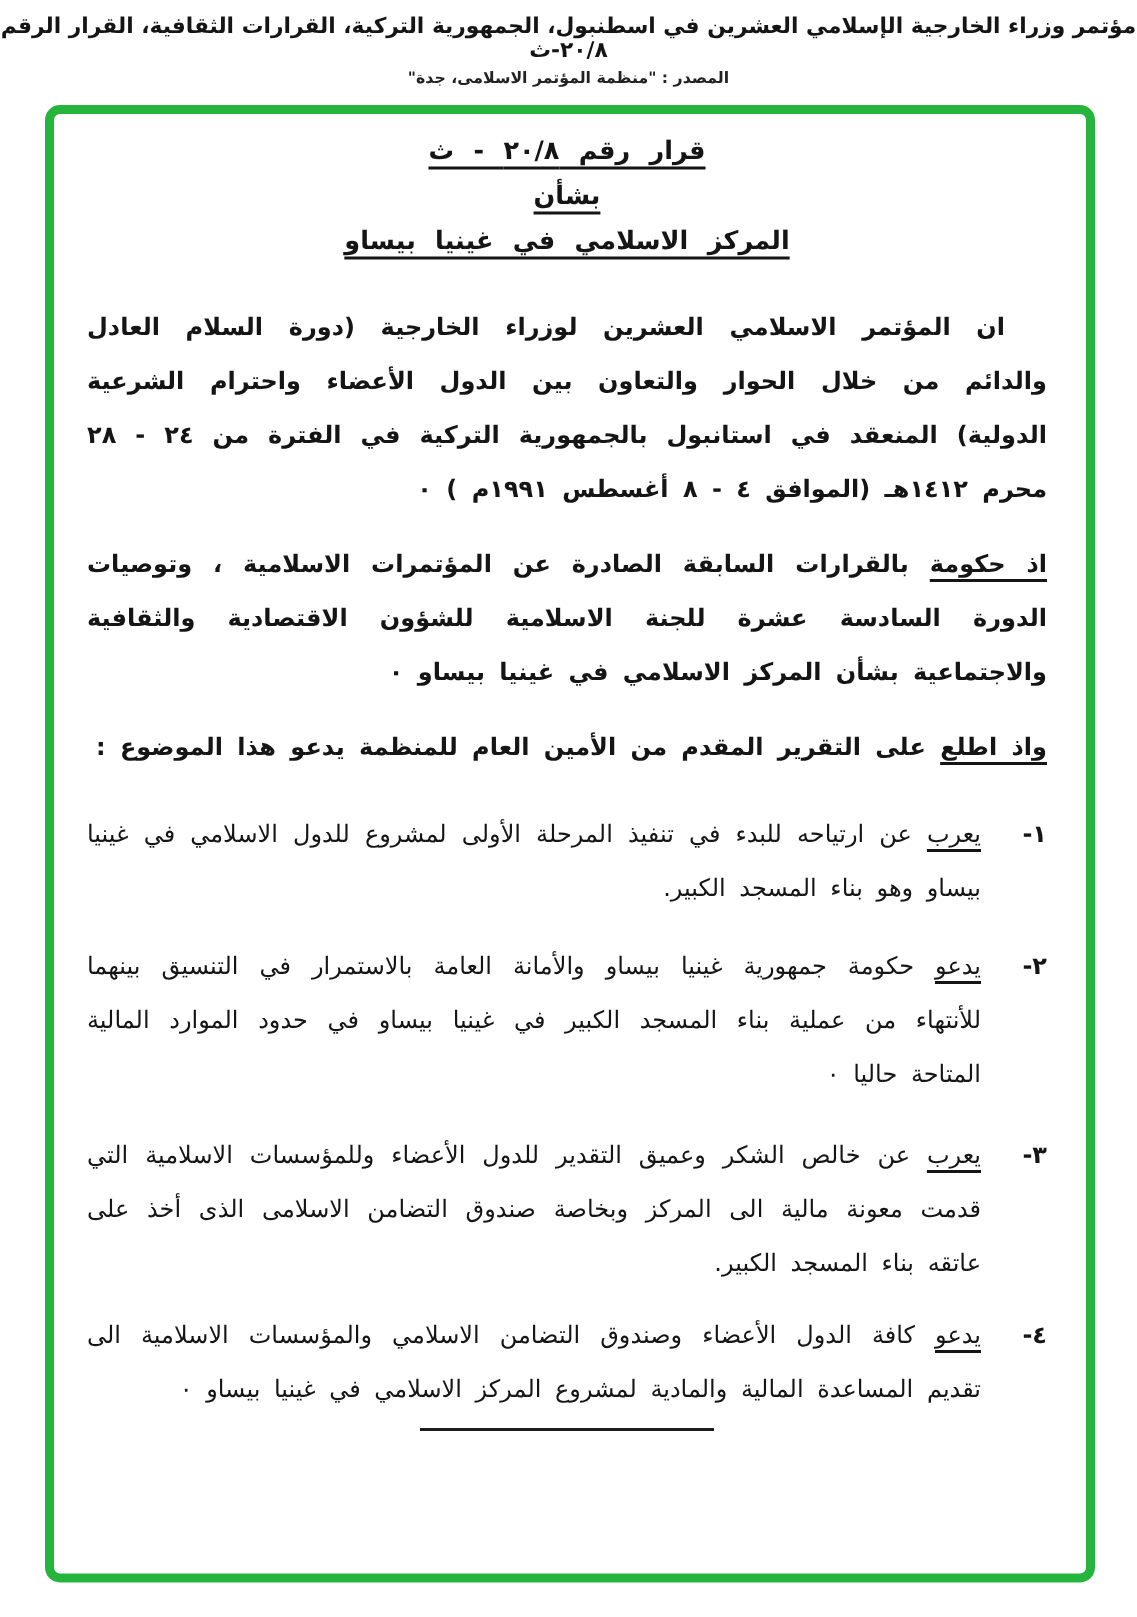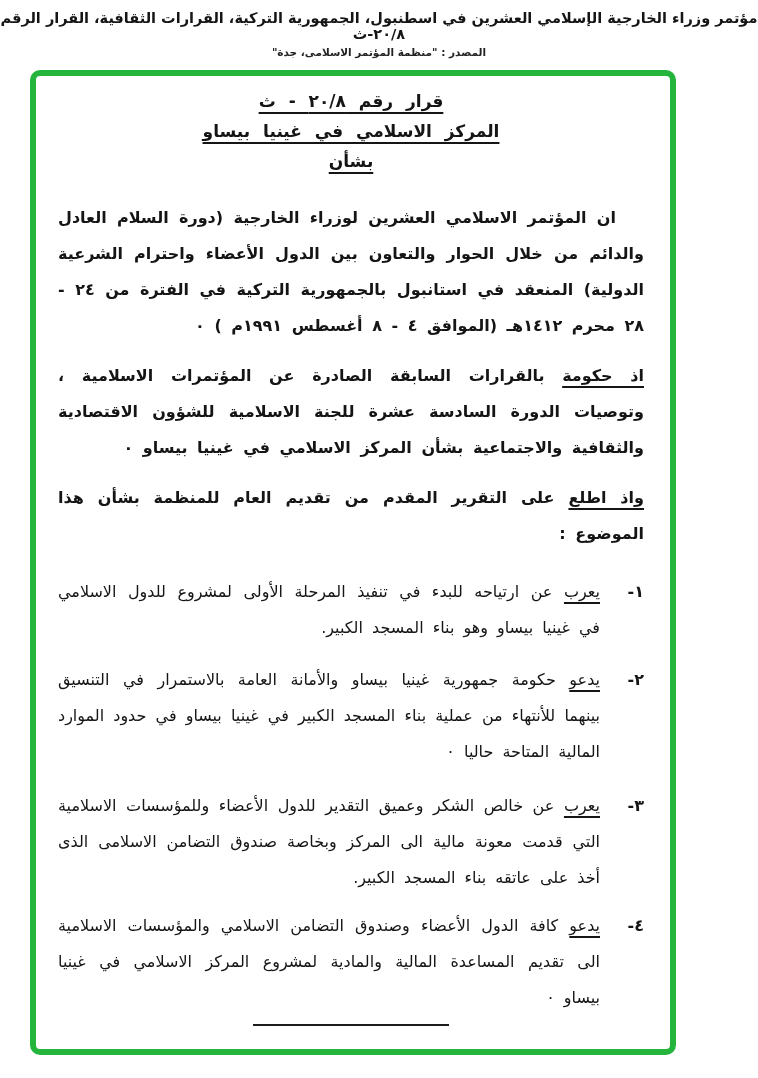--- a/index.html
+++ b/index.html
@@ -26,21 +26,21 @@
   .source-line {
     direction: rtl;
     font-size: 10.5px;
     font-weight: bold;
     margin-top: 4px;
     color: #222;
   }
   .frame {
     position: absolute;
     left: 30px; top: 70px;
-    width: 646px; height: 985px;
+    width: 700px; height: 985px;
     border: 6px solid var(--frame-green);
     border-radius: 10px;
     background: #ffffff;
     overflow: hidden;
   }
   .doc {
     direction: rtl;
     padding: 10px 26px 0 22px;
     font-size: 16px;
     line-height: 36px;
@@ -102,29 +102,29 @@
 <div class="top-header">
   <div class="header-line">مؤتمر وزراء الخارجية الإسلامي العشرين في اسطنبول، الجمهورية التركية، القرارات الثقافية، القرار الرقم ٢٠/٨-ث</div>
   <div class="source-line">المصدر :  "منظمة المؤتمر الاسلامى، جدة"</div>
 </div>
 
 <div class="frame">
   <div class="doc">
 
     <div class="title-block">
       <div class="t-line"><span>قرار رقم ٢٠/٨ - ث</span></div>
+      <div class="t-line"><span>بشأن</span></div>
       <div class="t-line"><span>المركز الاسلامي في غينيا بيساو</span></div>
-      <div class="t-line"><span>بشأن</span></div>
     </div>
 
     <p class="para first"><span class="plain"></span><span>ان المؤتمر الاسلامي العشرين لوزراء الخارجية (دورة السلام العادل والدائم من خلال الحوار والتعاون بين الدول الأعضاء واحترام الشرعية الدولية) المنعقد في استانبول بالجمهورية التركية في الفترة من ٢٤ - ٢٨ محرم ١٤١٢هـ (الموافق ٤ - ٨ أغسطس ١٩٩١م ) ٠</span></p>
 
     <p class="para"><span class="lead">اذ حكومة</span><span> بالقرارات السابقة الصادرة عن المؤتمرات الاسلامية ، وتوصيات الدورة السادسة عشرة للجنة الاسلامية للشؤون الاقتصادية والثقافية والاجتماعية بشأن المركز الاسلامي في غينيا بيساو ٠</span></p>
 
-    <p class="para"><span class="lead">واذ اطلع</span><span> على التقرير المقدم من تقديم العام للمنظمة بشأن هذا الموضوع :</span></p>
+    <p class="para"><span class="lead">واذ اطلع</span><span> على التقرير المقدم من الأمين العام للمنظمة يدعو هذا الموضوع :</span></p>
 
     <div class="items">
 
       <div class="item">
         <span class="num">١-</span>
         <p class="itext"><span class="lead">يعرب</span><span> عن ارتياحه للبدء في تنفيذ المرحلة الأولى لمشروع للدول الاسلامي في غينيا بيساو وهو بناء المسجد الكبير.</span></p>
       </div>
 
       <div class="item">
         <span class="num">٢-</span>

